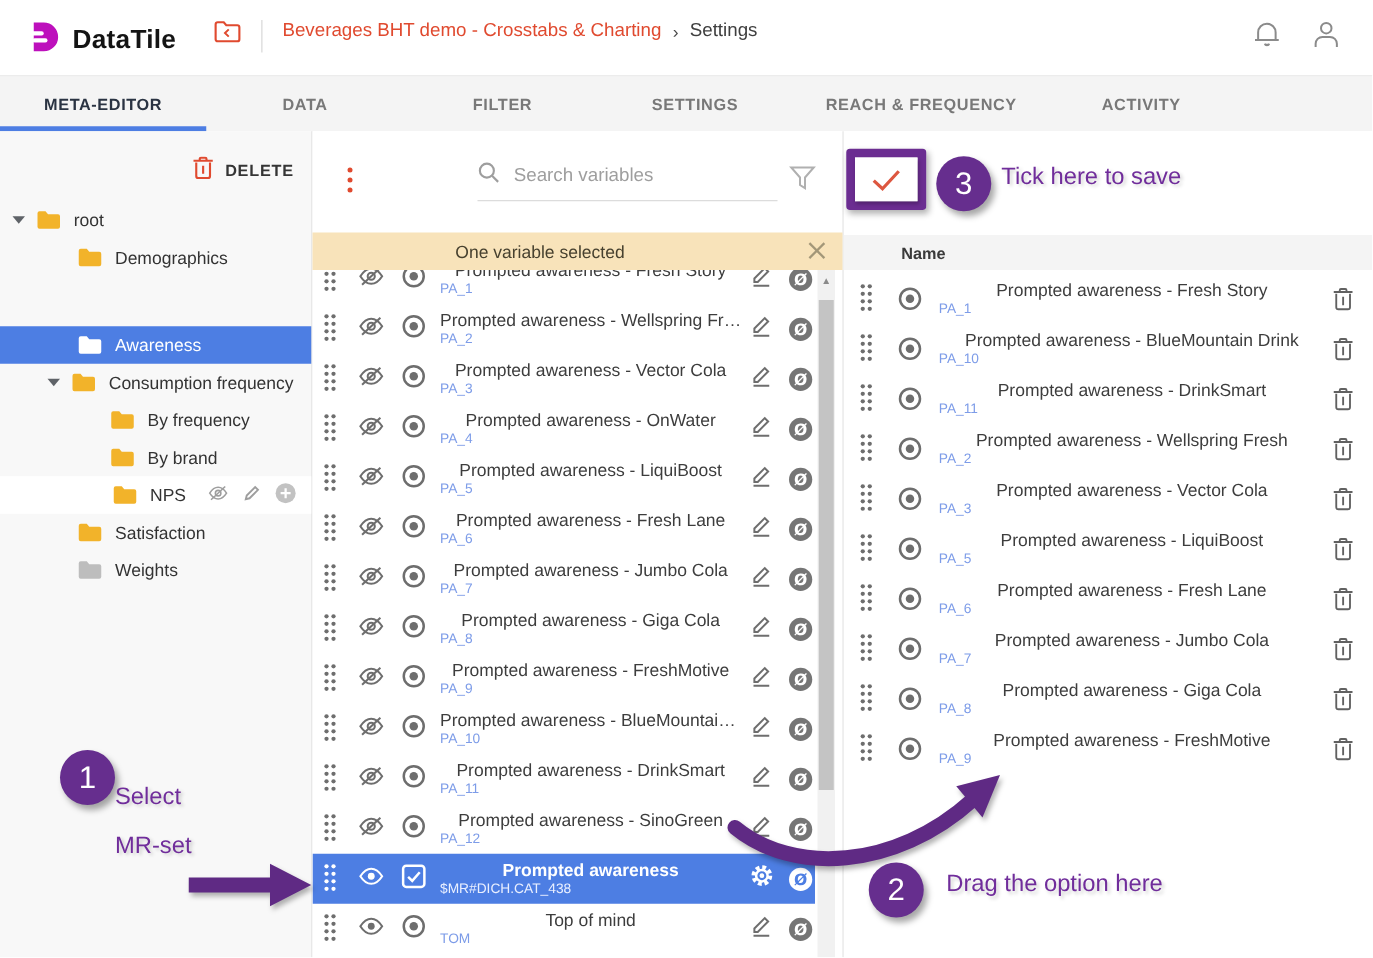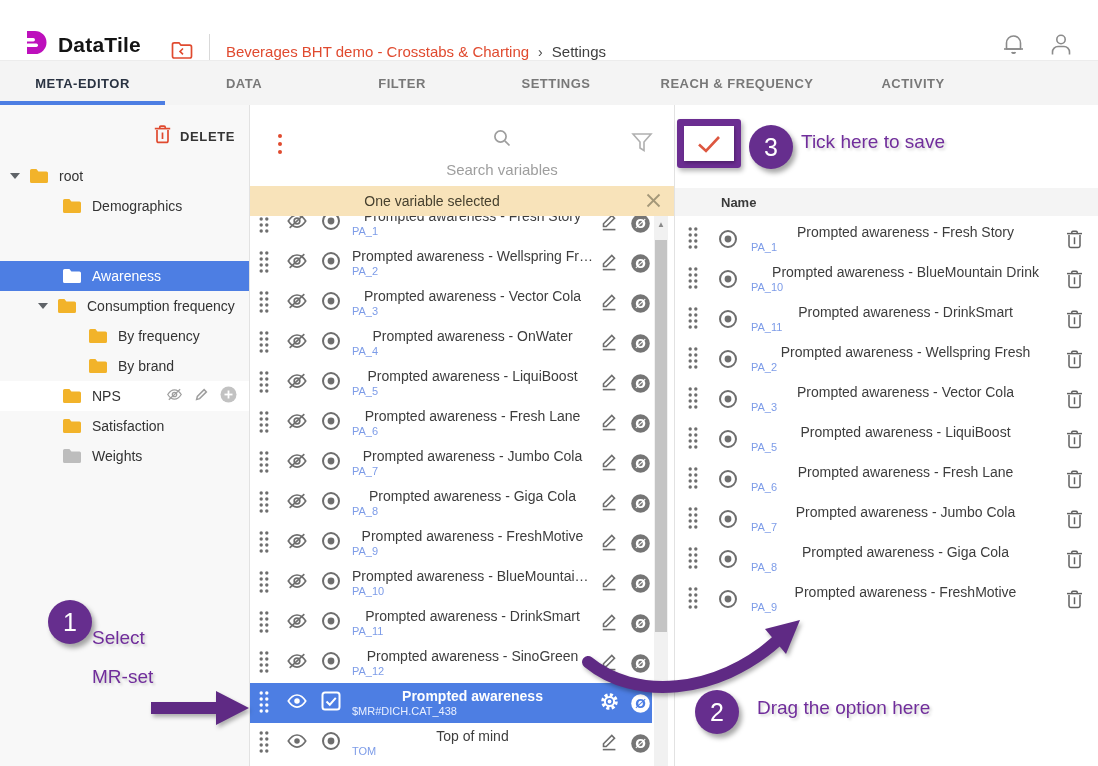--- a/index.html
+++ b/index.html
@@ -1,21 +1,21 @@
 <!DOCTYPE html>
 <html><head>
 <meta charset="utf-8">
 <style>
   * { margin:0; padding:0; box-sizing:border-box; }
   html,body { background:#fff; }
   .app { width:1098px; height:766px; position:relative; overflow:hidden; background:#fff;
          font-family:"Liberation Sans",sans-serif; color:#3d3d3d; }
 
   
-  .topbar { height:60px; display:flex; align-items:flex-end; padding:0 26px 0 22px; background:#fff; }
+  .topbar { height:60px; display:flex; align-items:flex-start; padding:16px 26px 0 22px; background:#fff; }
   .logo { display:flex; align-items:center; gap:9px; }
   .logo-text { font-size:21px; font-weight:700; color:#141414; letter-spacing:.2px; }
   .proj-icon { margin-left:30px; display:flex; }
   .top-divider { width:1px; height:26px; background:#d9d9d9; margin:0 16px; }
   .breadcrumb { display:flex; align-items:center; font-size:15px; }
   .bc-project { color:#e04a2f; }
   .bc-sep { color:#4a4a4a; margin:0 9px; font-size:14px; }
   .bc-page { color:#3f3f3f; }
   .top-spacer { flex:1; }
   .top-icons { display:flex; align-items:center; gap:26px; }
@@ -43,21 +43,21 @@
            border-top:6px solid #5f6368; margin-right:9px; }
   .tree-folder { margin-right:10px; display:flex; }
   .tree-actions { margin-left:auto; display:flex; align-items:center; gap:11px; padding-right:12px; }
 
   
   .middle { width:425px; position:relative; border-right:1px solid #e2e2e2; background:#fff; }
   .toolbar { height:81px; position:relative; }
   .kebab { position:absolute; left:28px; top:29px; display:flex; flex-direction:column; gap:4px; cursor:pointer; }
   .kebab i { width:4px; height:4px; border-radius:50%; background:#e04a2f; }
   .searchbox { position:absolute; left:132px; top:24px; width:240px; border-bottom:1px solid #dcdcdc;
-               display:flex; align-items:center; gap:11px; padding-bottom:9px; color:#9e9e9e; font-size:15px;flex-direction:column; }
+               display:flex; align-items:center; gap:11px; padding-bottom:9px; color:#9e9e9e; font-size:15px; }
   .funnel { position:absolute; right:21px; top:27px; cursor:pointer; display:flex; }
   .banner { height:30px; background:#f8e3ba; display:flex; align-items:center; font-size:14px; color:#47412f; position:relative; }
   .banner-text { flex:1; text-align:center; padding-right:60px; }
   .banner-close { position:absolute; right:12px; top:6px; cursor:pointer; display:flex; }
   .var-list { position:absolute; top:111px; bottom:0; left:0; right:22px; overflow:hidden; }
   .var-row { height:40px; display:flex; align-items:center; padding-left:8px; }
   .var-row:first-child { margin-top:-13px; }
   .var-row.selected { background:#4d7ee3; }
   .col-drag { width:14px; margin-right:14px; display:flex; }
   .col-vis { width:22px; margin-right:12px; display:flex; }
@@ -211,21 +211,21 @@
     <span>By frequency</span>
           </div>
           <div class="tree-row" style="padding-left:88px">
     <span class="tree-folder">
               <svg width="20" height="16" viewBox="0 0 20 16">
                 <path d="M1 2.6 Q1 1 2.6 1 H7.4 L9.4 3.4 H17.4 Q19 3.4 19 5 V13.4 Q19 15 17.4 15 H2.6 Q1 15 1 13.4 Z" fill="#F2B32A"></path>
               </svg>
             </span>
     <span>By brand</span>
           </div>
-          <div class="tree-row hovered" style="padding-left:62px">
+          <div class="tree-row hovered" style="padding-left:90px">
     <span class="tree-folder">
               <svg width="20" height="16" viewBox="0 0 20 16">
                 <path d="M1 2.6 Q1 1 2.6 1 H7.4 L9.4 3.4 H17.4 Q19 3.4 19 5 V13.4 Q19 15 17.4 15 H2.6 Q1 15 1 13.4 Z" fill="#F2B32A"></path>
               </svg>
             </span>
     <span>NPS</span>
             <span class="tree-actions">
       <span><svg width="17" height="17" viewBox="0 0 24 24" fill="none" stroke="#9e9e9e" stroke-width="1.8">
                   <path d="M2.5 12 C5.5 7.3 9 5.4 12 5.4 C15 5.4 18.5 7.3 21.5 12 C18.5 16.7 15 18.6 12 18.6 C9 18.6 5.5 16.7 2.5 12 Z"></path>
                   <circle cx="12" cy="12" r="3.1"></circle>

